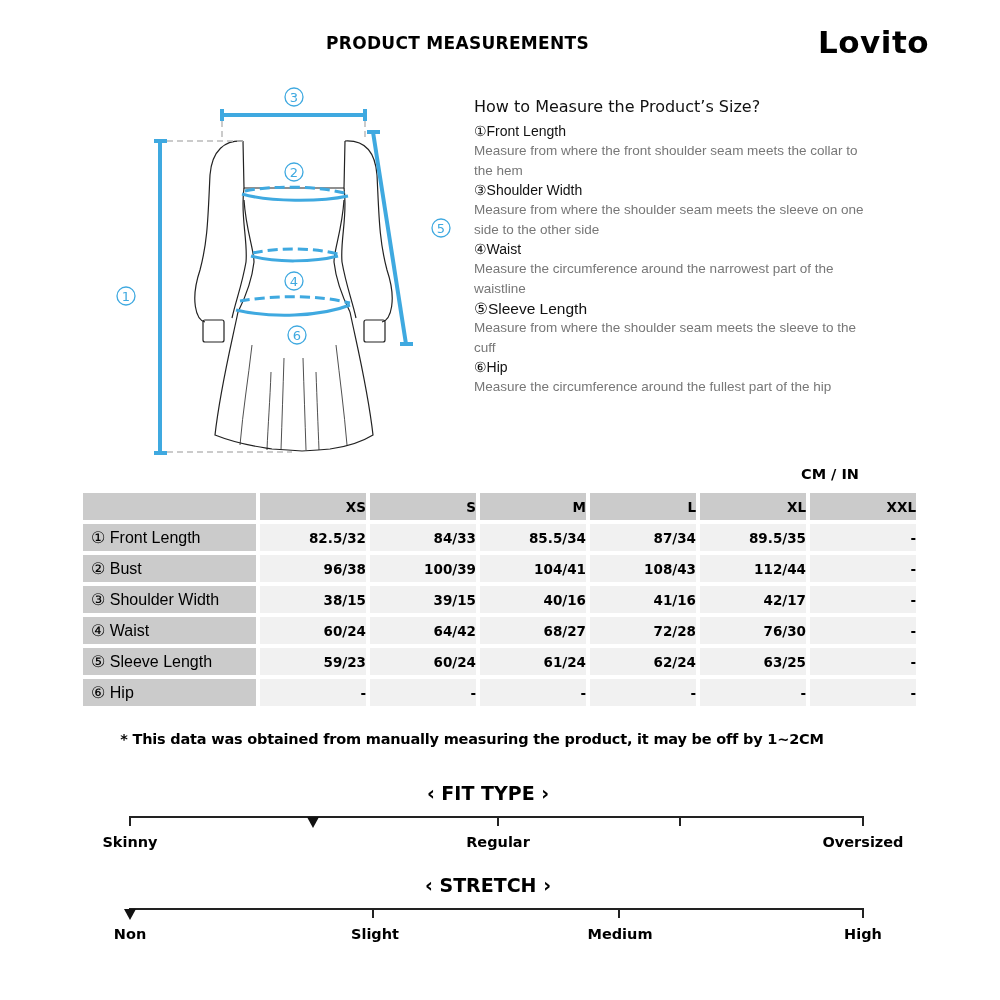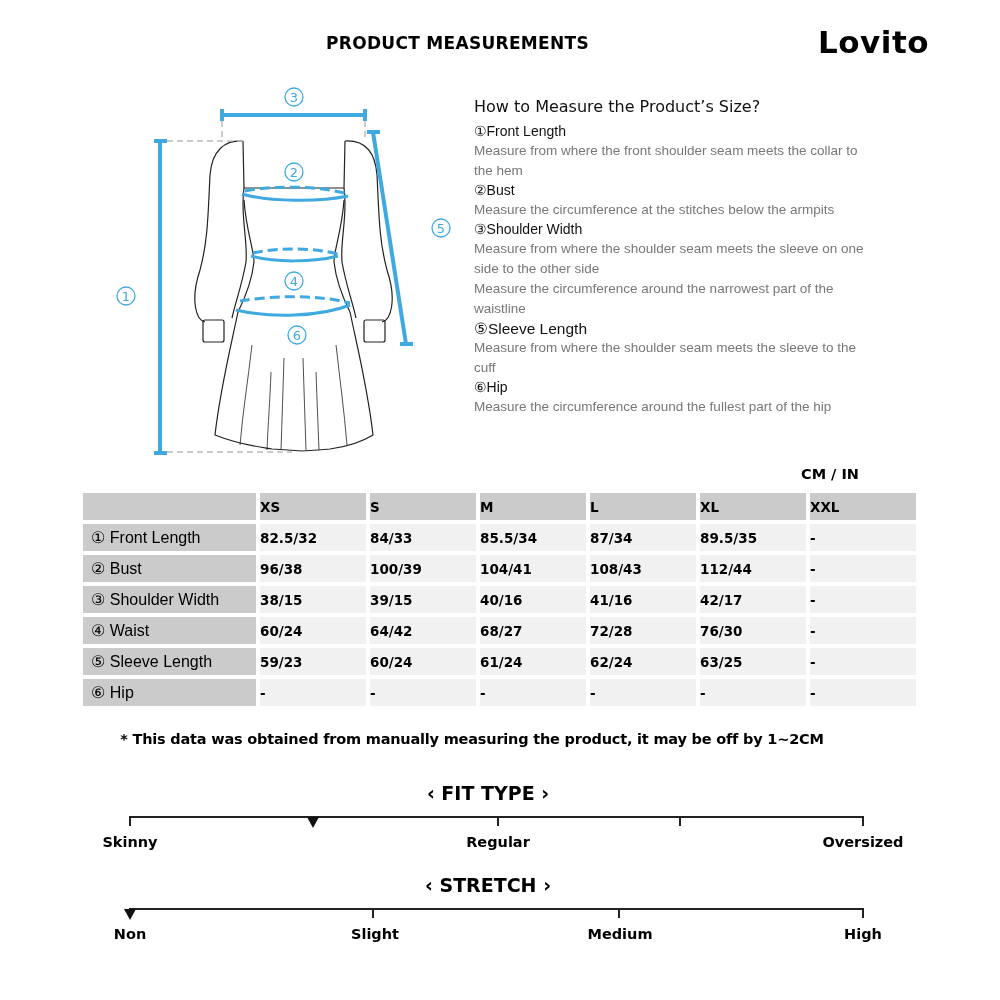--- a/index.html
+++ b/index.html
@@ -13,21 +13,21 @@
 
   .howto { position:absolute; left:474px; top:97px; width:440px; }
   .howto h2 { font-family:"DejaVu Sans", sans-serif; font-weight:normal; font-size:16px; color:#111; margin-bottom:6px; }
   .howto .item-title { font-size:14px; color:#111; line-height:19px; }
   .howto .item-title.big { font-size:15.5px; }
   .howto .item-desc { font-size:13.5px; color:#777; line-height:20px; }
 
   .unit { position:absolute; left:801px; top:466px; font-family:"DejaVu Sans", sans-serif; font-weight:bold; font-size:14.5px; }
 
   table.sizes { position:absolute; left:83px; top:493px; border-collapse:separate; border-spacing:4px 4px; margin:-4px; }
-  table.sizes td, table.sizes th { height:27px; text-align:left; font-family:"DejaVu Sans", sans-serif; font-size:13.5px; }
+  table.sizes td, table.sizes th { height:27px; text-align:right; font-family:"DejaVu Sans", sans-serif; font-size:13.5px; }
   table.sizes th { background:#cbcbcb; font-weight:bold; }
   table.sizes td { background:#f1f1f1; font-weight:bold; }
   table.sizes td.label { background:#cbcbcb; text-align:left; padding-left:8px; font-family:"Liberation Sans", sans-serif; font-weight:normal; font-size:16px; width:173px; }
   table.sizes th.corner { width:173px; }
   table.sizes .c { width:106px; }
 
   .note { position:absolute; left:0; width:944px; top:731px; text-align:center; font-family:"DejaVu Sans", sans-serif; font-weight:bold; font-size:14.5px; letter-spacing:-0.2px; }
 
   .scale-title { position:absolute; left:0; width:976px; text-align:center; font-family:"DejaVu Sans", sans-serif; font-weight:bold; font-size:19px; }
   .scale-line { position:absolute; height:2px; background:#222; }
@@ -118,29 +118,26 @@
 </div>
 
 <div class="howto">
   <h2>How to Measure the Product’s Size?</h2>
   <div>
     <div class="item-title">①Front Length</div>
     <div class="item-desc">Measure from where the front shoulder seam meets the collar to</div>
     <div class="item-desc">the hem</div>
   </div>
   <div>
-    <div class="item-title">②Bust</div>
-    <div class="item-desc">Measure the circumference at the stitches below the armpits</div>
-  </div>
-  <div>
     <div class="item-title">③Shoulder Width</div>
     <div class="item-desc">Measure from where the shoulder seam meets the sleeve on one</div>
     <div class="item-desc">side to the other side</div>
   </div>
   <div>
+    <div class="item-title">④Waist</div>
     <div class="item-desc">Measure the circumference around the narrowest part of the</div>
     <div class="item-desc">waistline</div>
   </div>
   <div>
     <div class="item-title big">⑤Sleeve Length</div>
     <div class="item-desc">Measure from where the shoulder seam meets the sleeve to the</div>
     <div class="item-desc">cuff</div>
   </div>
   <div>
     <div class="item-title">⑥Hip</div>

